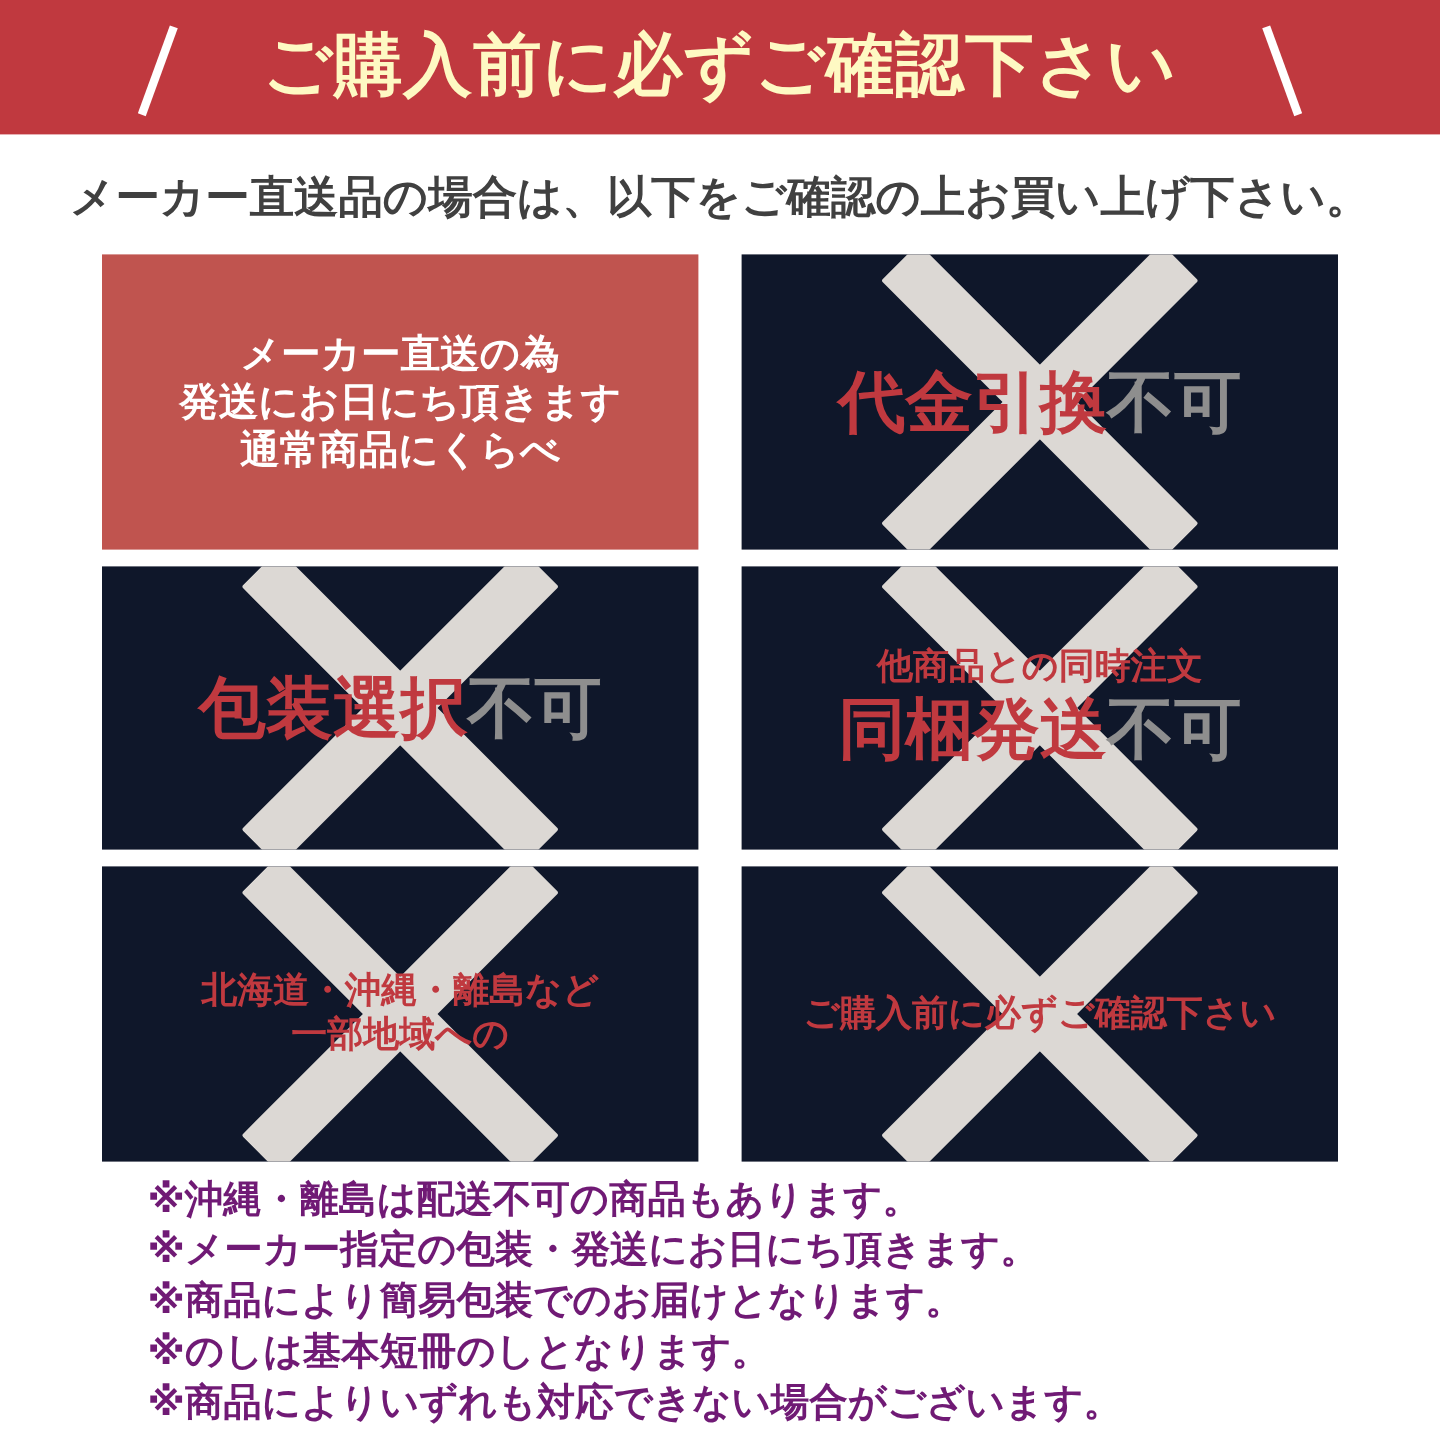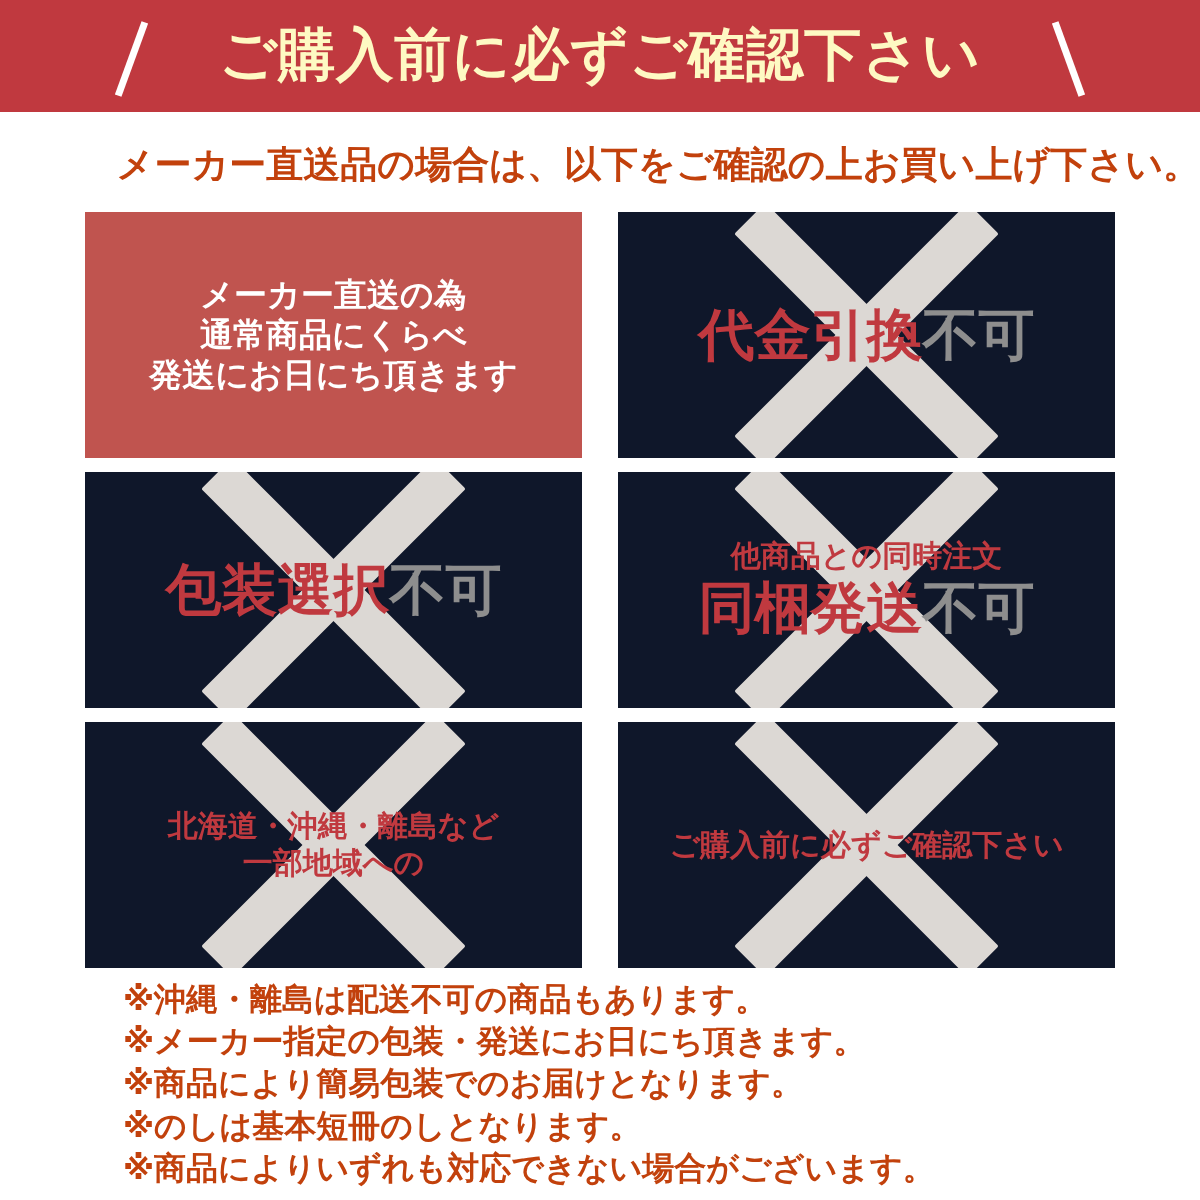--- a/index.html
+++ b/index.html
@@ -45,22 +45,22 @@
     width: 7px;
     height: 78px;
     background: #ffffff;
     top: 20px;
   }
   .slash.left  { left: 128px;  transform: rotate(20deg); }
   .slash.right { right: 128px; transform: rotate(-20deg); }
 
   
   .subtitle {
-    text-align: right;
-    color: #c2410c;
+    text-align: center;
+    color: #404040;
     font-size: 37px;
     font-weight: bold;
     margin-top: 28px;
     letter-spacing: 0px;
     white-space: nowrap;
   }
 
   
   .grid {
     position: relative;
@@ -130,21 +130,21 @@
   .line.white { color: #ffffff; }
 
   
   .notes {
     width: 1030px;
     margin: 10px auto 0 auto;
     padding-left: 38px;
     box-sizing: border-box;
   }
   .note {
-    color: #c2410c;
+    color: #701a75;
     font-size: 32px;
     font-weight: bold;
     line-height: 1.32;
     white-space: nowrap;
   }
   .note.indent { padding-left: 26px; }
 </style>
 </head>
 <body>
 
@@ -156,22 +156,22 @@
     <div class="slash right"></div>
   </div>
 
   <div class="subtitle">メーカー直送品の場合は、以下をご確認の上お買い上げ下さい。</div>
 
   <div class="grid">
 
     <div class="cell filled">
       <div class="cell-content">
         <span class="line md white">メーカー直送の為</span>
+        <span class="line md white">発送にお日にち頂きます</span>
         <span class="line md white">通常商品にくらべ</span>
-        <span class="line md white">発送にお日にち頂きます</span>
       </div>
     </div>
 
     <div class="cell">
       <div class="xmark">
         <span class="a"></span>
           <span class="b"></span>
       </div>
       <div class="cell-content">
         <span class="line xl"><span>代金引換</span><span class="muted">不可</span></span>

